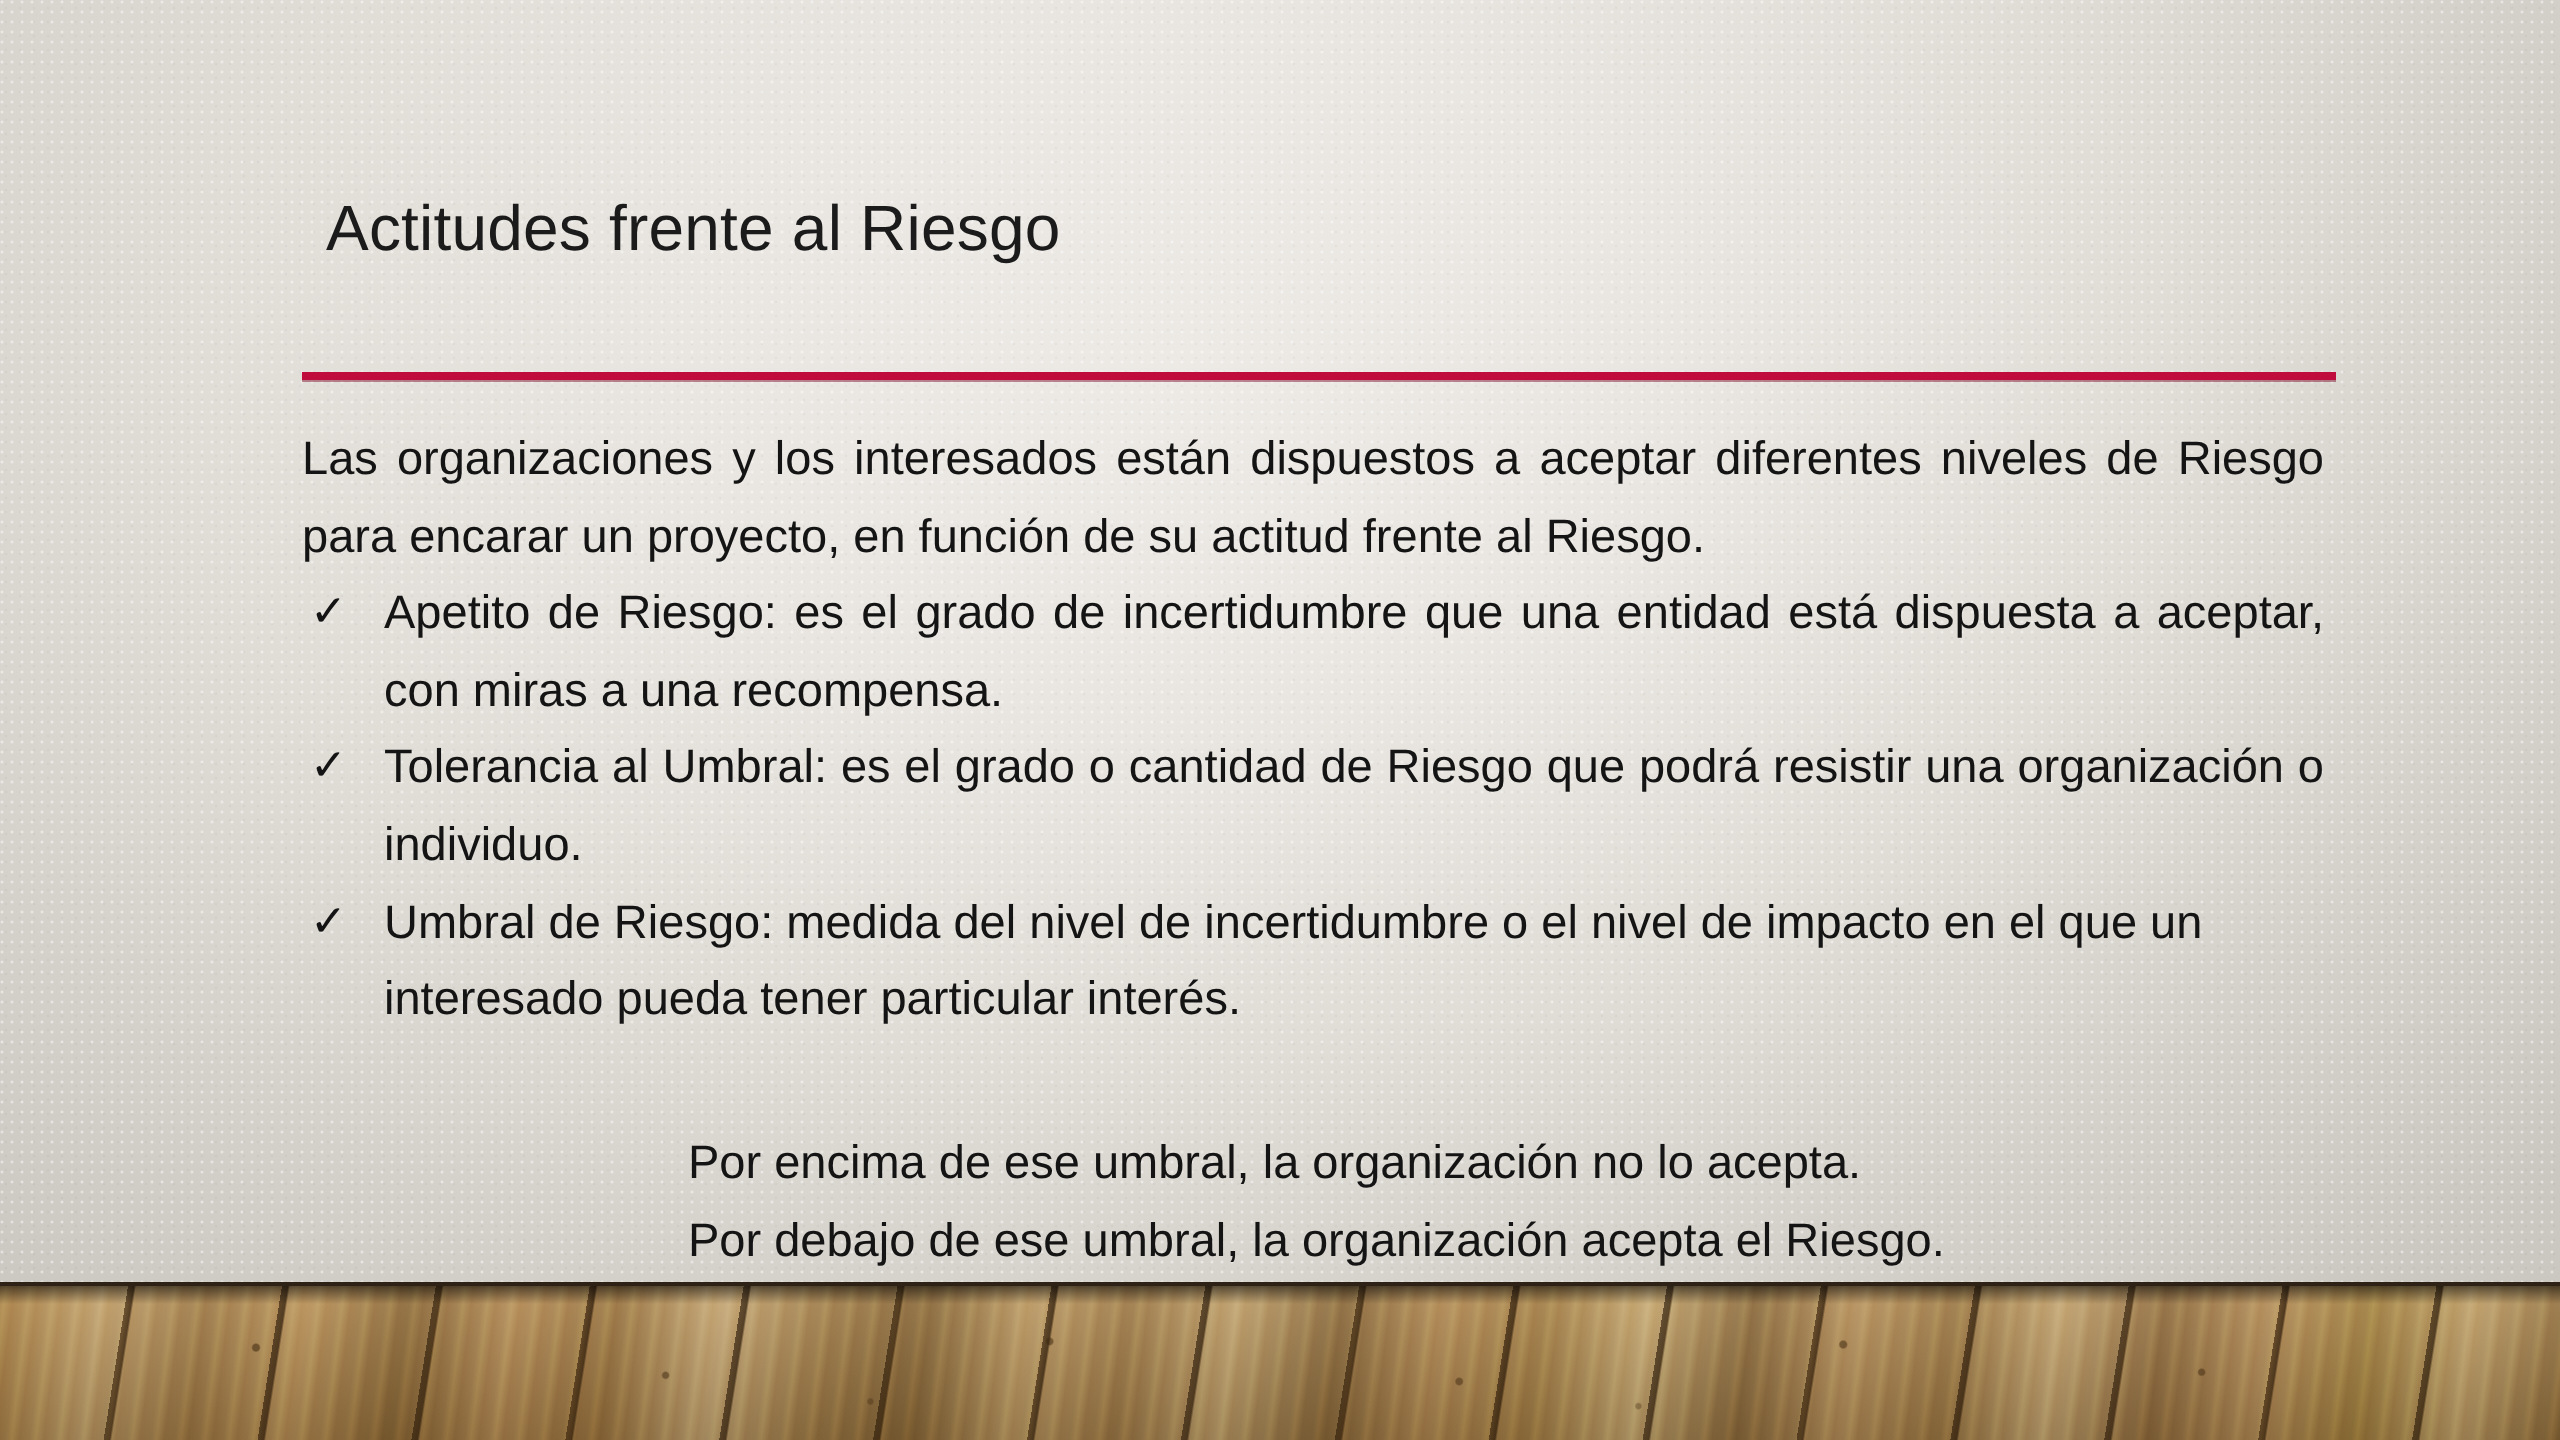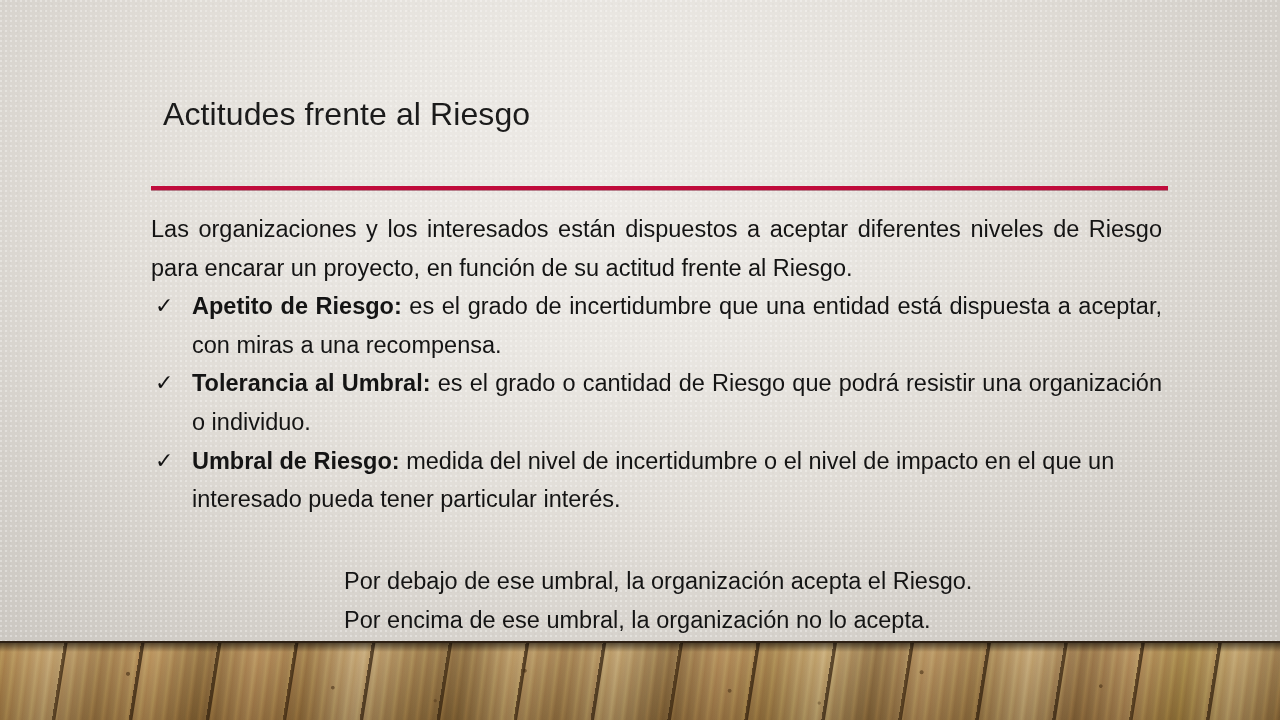--- a/index.html
+++ b/index.html
@@ -111,21 +111,21 @@
     left: 4px;
     top: 0;
     width: 24px;
     font-size: 22px;
     line-height: 38.6px;
     color: #141414;
     text-align: left;
   }
 
   .lead {
-    font-weight: bold;
+    font-weight: normal;
   }
 
   
   .tail-lines {
     position: absolute;
     left: 344px;
     top: 562px;
     width: 760px;
     color: #141414;
     font-size: 23.5px;
@@ -240,22 +240,22 @@
 
         <li class="bullet-item nojust">
           <span class="check-icon">✓</span>
           <span class="lead">Umbral de Riesgo:</span><span> medida del nivel de incertidumbre o el nivel de impacto en  el que un interesado pueda tener particular interés.</span>
         </li>
 
       </ul>
     </div>
 
     <div class="tail-lines">
+      <p class="tail-line">Por encima de ese umbral, la organización no lo acepta.</p>
       <p class="tail-line">Por debajo de ese umbral, la organización acepta el Riesgo.</p>
-      <p class="tail-line">Por encima de ese umbral, la organización no lo acepta.</p>
     </div>
 
   </div>
 
   <div class="floor">
     <div class="planks"></div>
     <div class="grain"></div>
     <div class="knots"></div>
     <div class="shadow-top"></div>
   </div>

